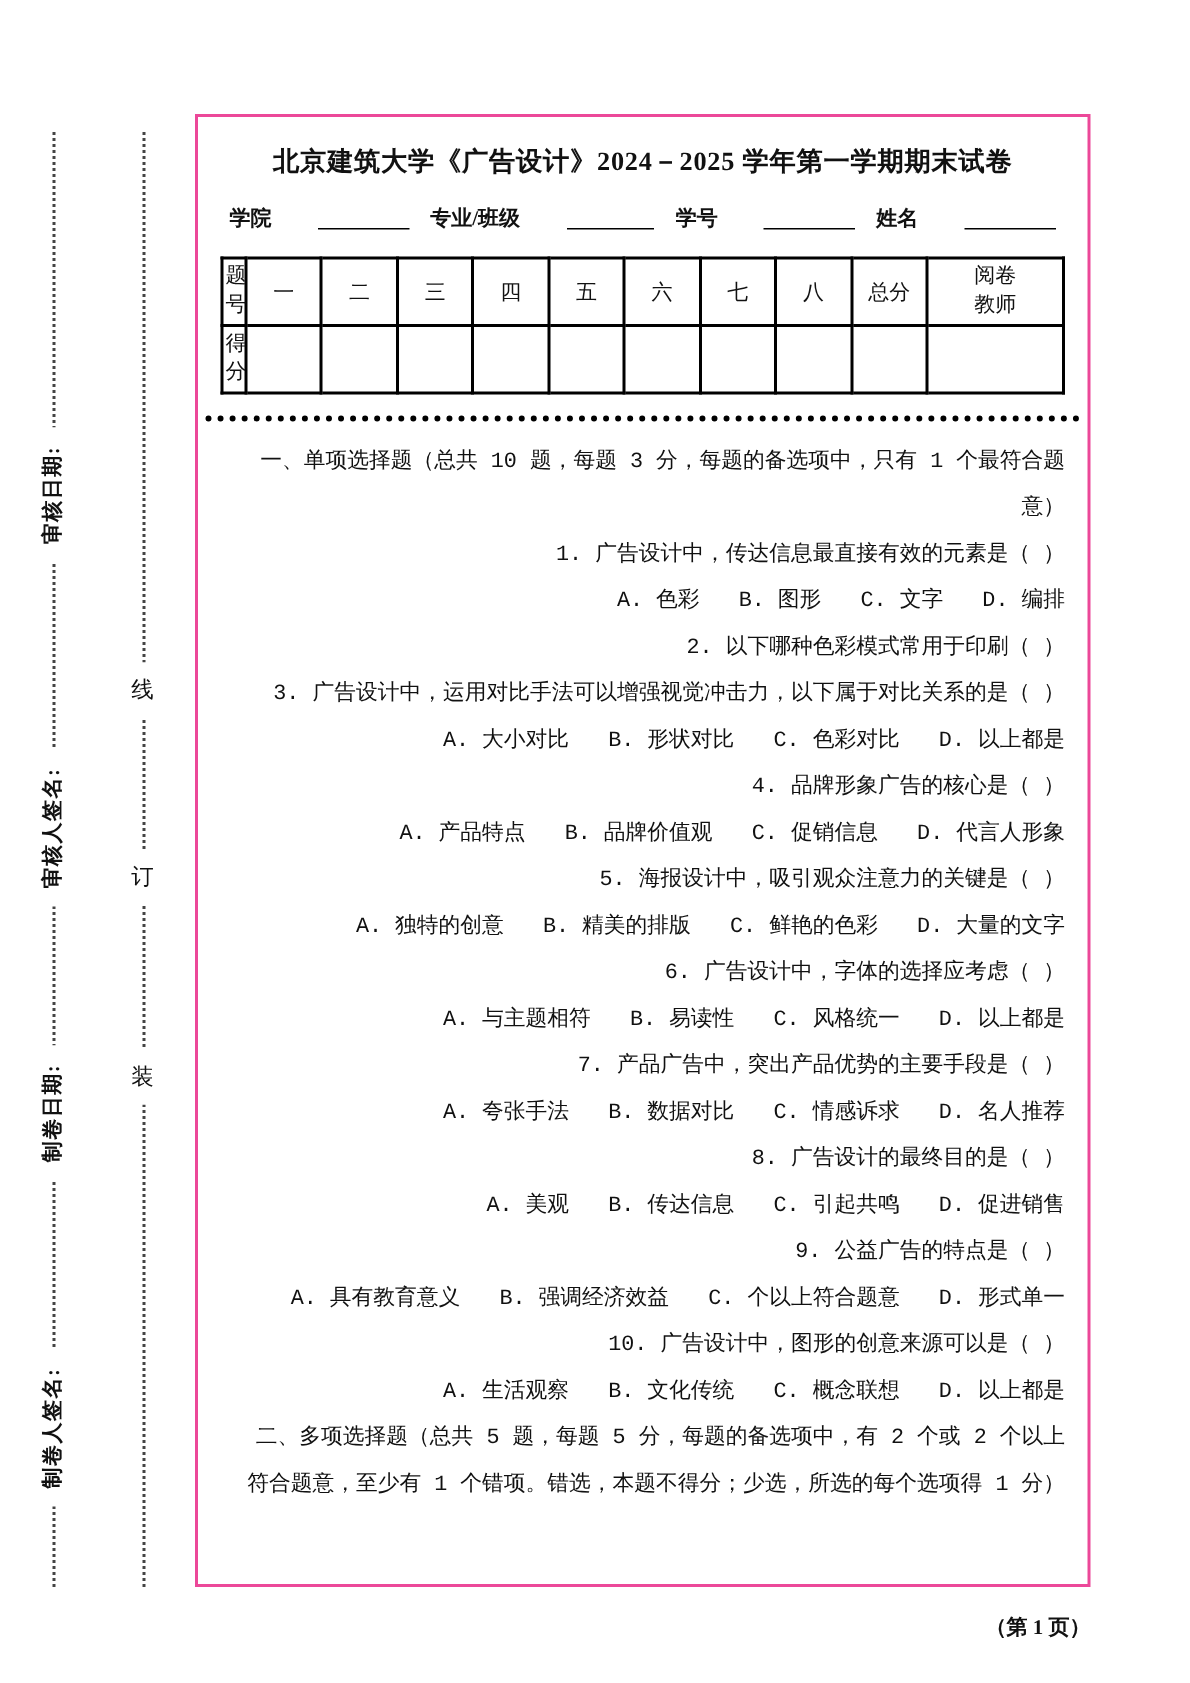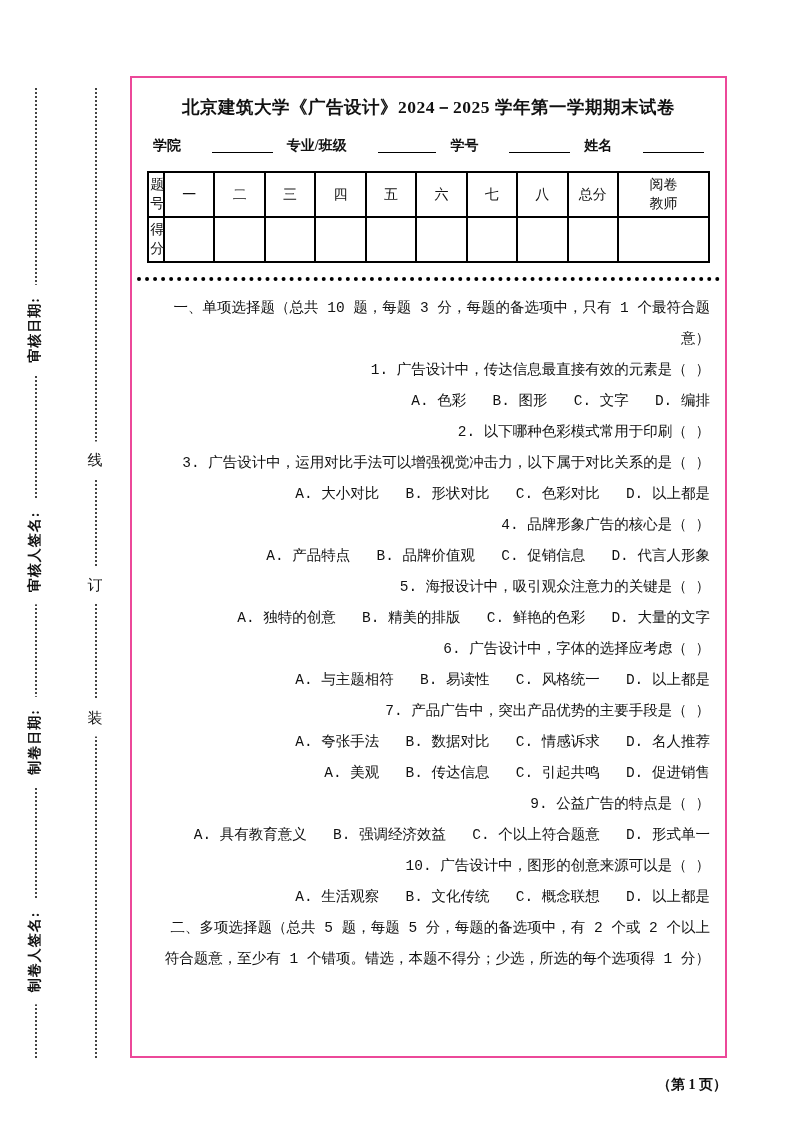--- a/index.html
+++ b/index.html
@@ -132,20 +132,21 @@
         <div class="bline q-stem">3. 广告设计中，运用对比手法可以增强视觉冲击力，以下属于对比关系的是（ ）</div>
         <div class="bline q-options">A. 大小对比   B. 形状对比   C. 色彩对比   D. 以上都是</div>
         <div class="bline q-stem">4. 品牌形象广告的核心是（ ）</div>
         <div class="bline q-options">A. 产品特点   B. 品牌价值观   C. 促销信息   D. 代言人形象</div>
         <div class="bline q-stem">5. 海报设计中，吸引观众注意力的关键是（ ）</div>
         <div class="bline q-options">A. 独特的创意   B. 精美的排版   C. 鲜艳的色彩   D. 大量的文字</div>
         <div class="bline q-stem">6. 广告设计中，字体的选择应考虑（ ）</div>
         <div class="bline q-options">A. 与主题相符   B. 易读性   C. 风格统一   D. 以上都是</div>
         <div class="bline q-stem">7. 产品广告中，突出产品优势的主要手段是（ ）</div>
         <div class="bline q-options">A. 夸张手法   B. 数据对比   C. 情感诉求   D. 名人推荐</div>
+        <div class="bline q-stem">8. 广告设计的最终目的是（ ）</div>
         <div class="bline q-options">A. 美观   B. 传达信息   C. 引起共鸣   D. 促进销售</div>
         <div class="bline q-stem">9. 公益广告的特点是（ ）</div>
         <div class="bline q-options">A. 具有教育意义   B. 强调经济效益   C. 个以上符合题意   D. 形式单一</div>
         <div class="bline q-stem">10. 广告设计中，图形的创意来源可以是（ ）</div>
         <div class="bline q-options">A. 生活观察   B. 文化传统   C. 概念联想   D. 以上都是</div>
         <div class="bline sec-heading sec2">  二、多项选择题（总共 5 题，每题 5 分，每题的备选项中，有 2 个或 2 个以上符合题意，至少有 1 个错项。错选，本题不得分；少选，所选的每个选项得 1 分）</div>
       </div>
 
   </div>
 

